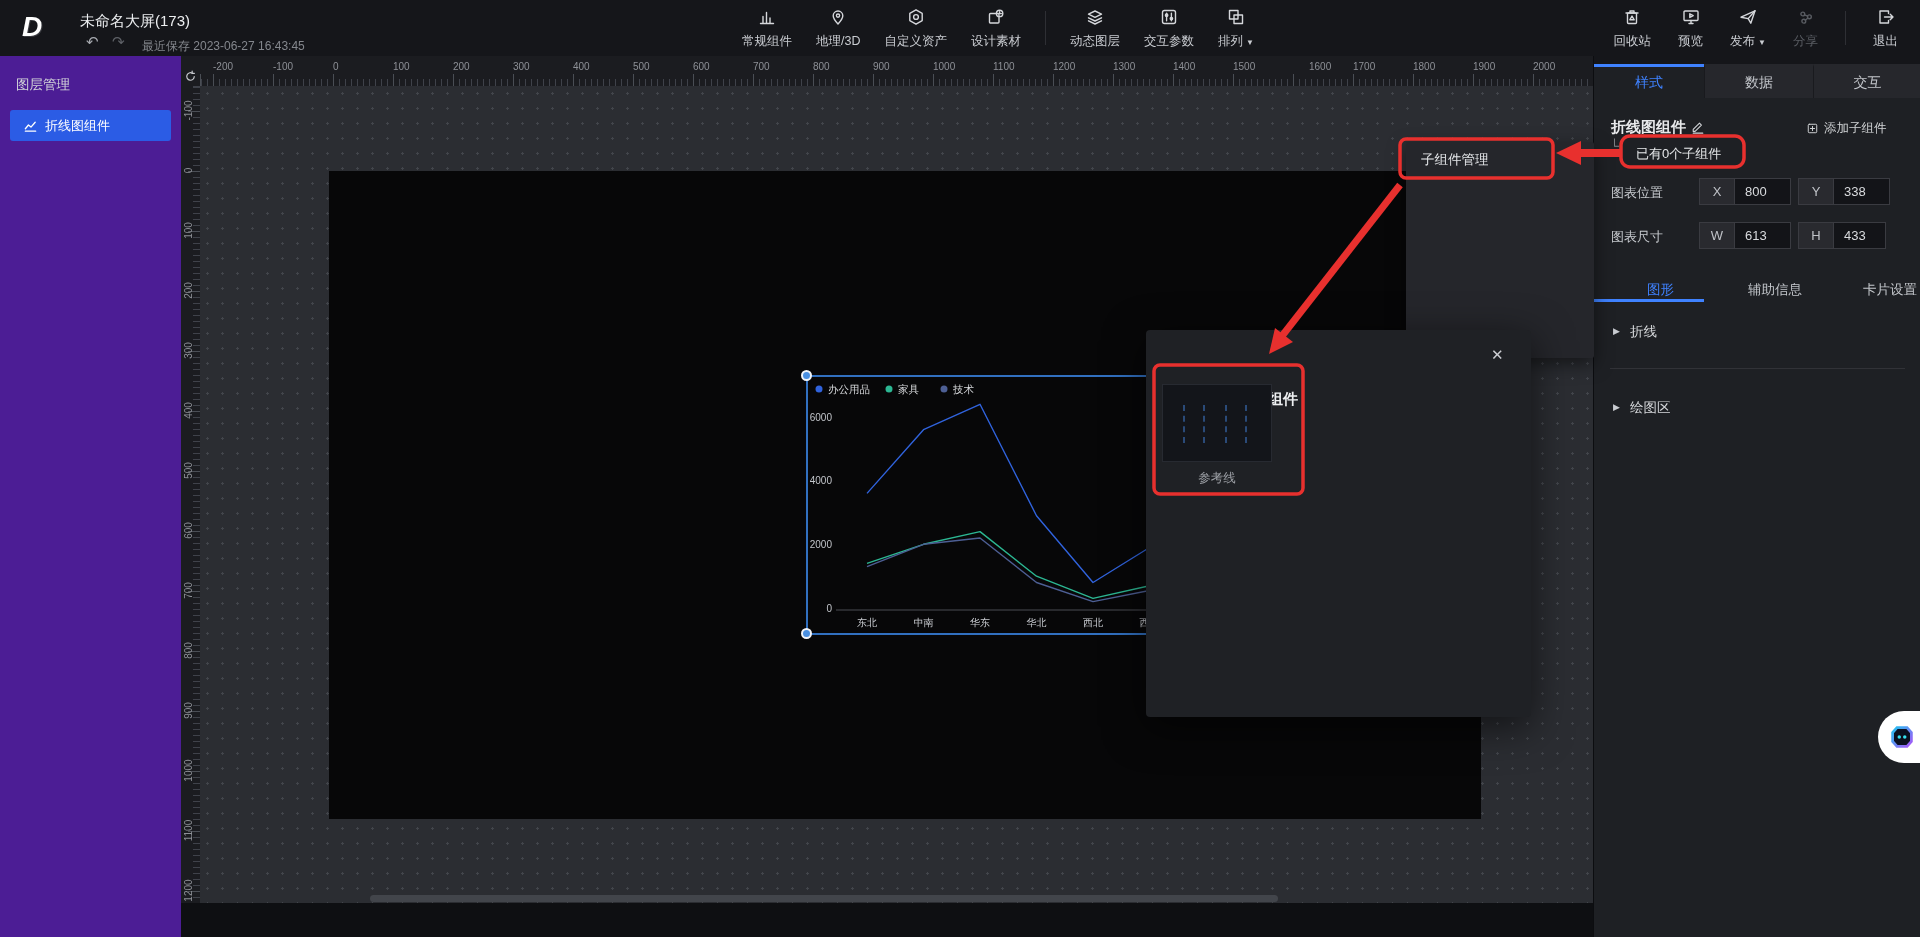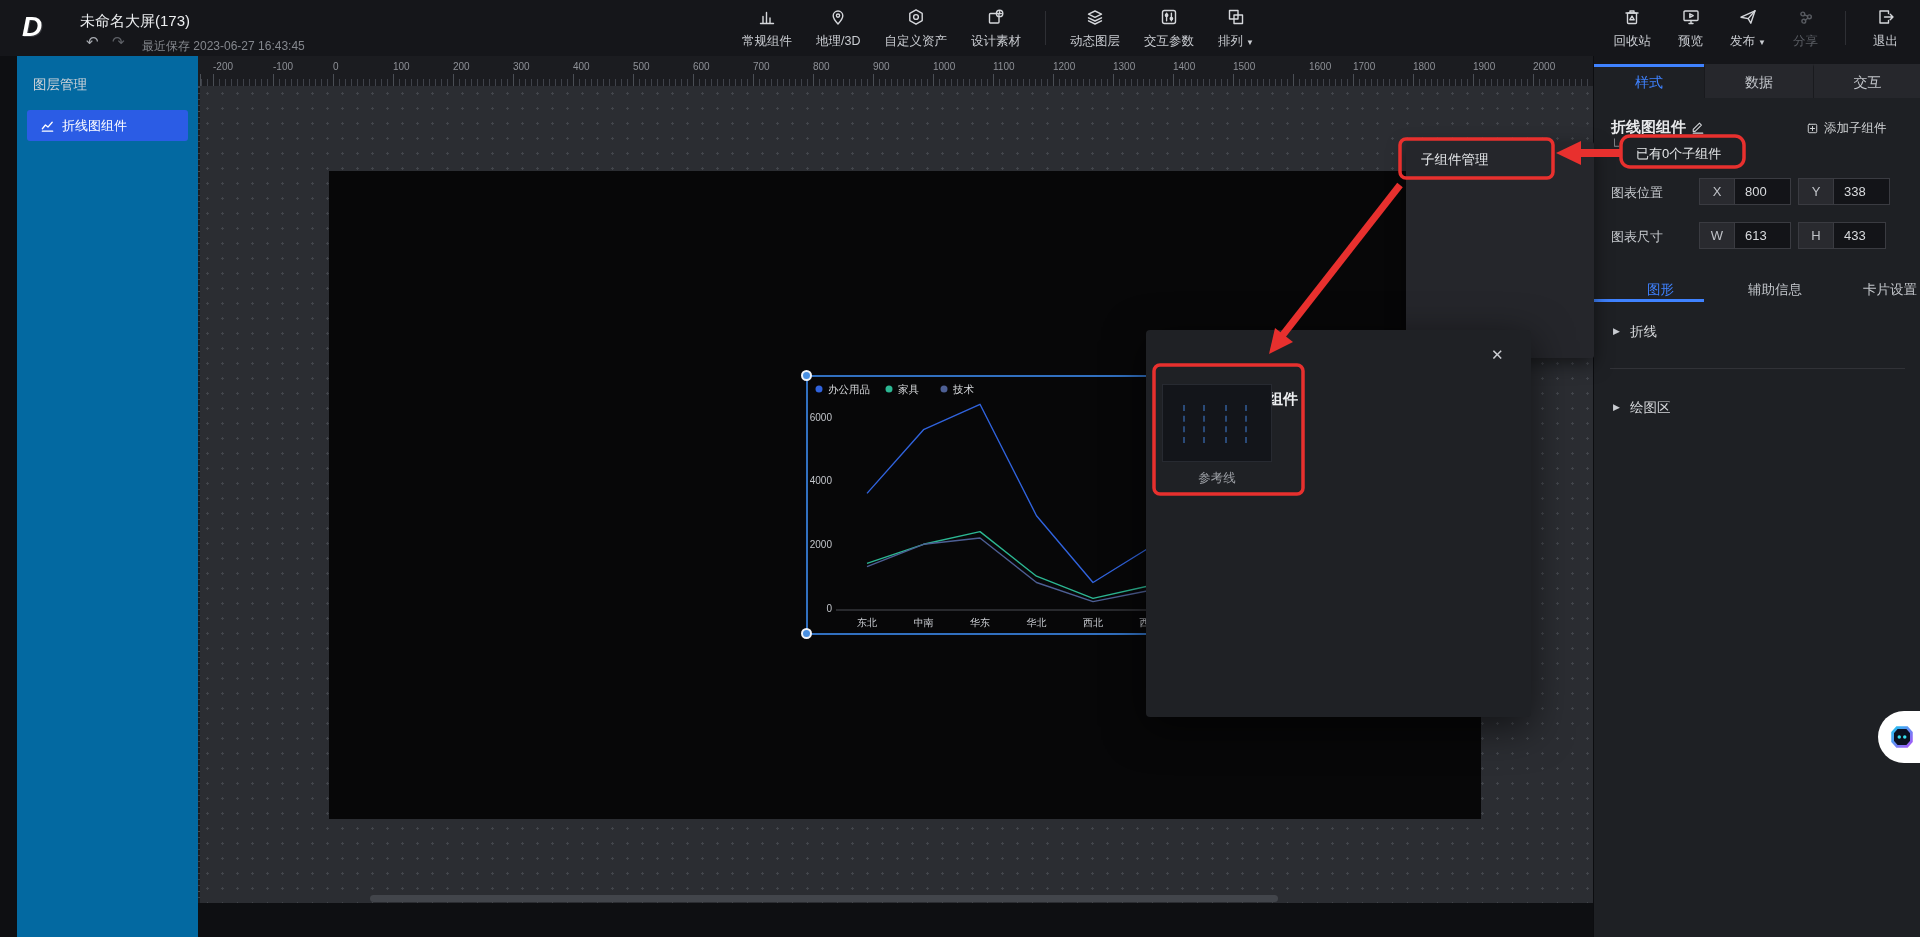--- a/index.html
+++ b/index.html
@@ -22,21 +22,21 @@
   #tb-center { left:742px; }
   #tb-right { right:22px; gap:27px; }
   .tbitem { display:flex; flex-direction:column; align-items:center; gap:2px; cursor:pointer; }
   .tbitem svg { width:20px; height:20px; }
   .tbitem .lbl { font-size:12.5px; color:#c9ccd1; white-space:nowrap; }
   .tbitem.dim .lbl { color:#595c62; }
   .caret { font-size:8px; color:#c9ccd1; margin-left:3px; }
   .tb-divider { width:1px; height:34px; background:#2e2f34; }
 
   
-  #sidebar { left:17px; top:56px; width:181px; height:881px; background:#0369a1; z-index:40; }
+  #sidebar { left:0; top:56px; width:181px; height:881px; background:#4c1d95; z-index:40; }
   #layers-title { left:16px; top:20px; font-size:13.5px; color:#d3d5d9; }
   #layer-item { left:10px; top:54px; width:161px; height:31px; background:#2b5ce5; border-radius:3px;
     display:flex; align-items:center; gap:7px; padding-left:13px; cursor:pointer; }
   #layer-item .lbl { font-size:13px; color:#fff; }
 
   
   #ruler-corner { left:181px; top:56px; width:19px; height:30px; background:#1b1c20; z-index:30;
     display:flex; align-items:flex-end; justify-content:center; padding-bottom:2px; }
   #h-ruler { left:200px; top:56px; width:1393px; height:30px; background:#1b1c20; z-index:30; overflow:hidden;
     background-image:

